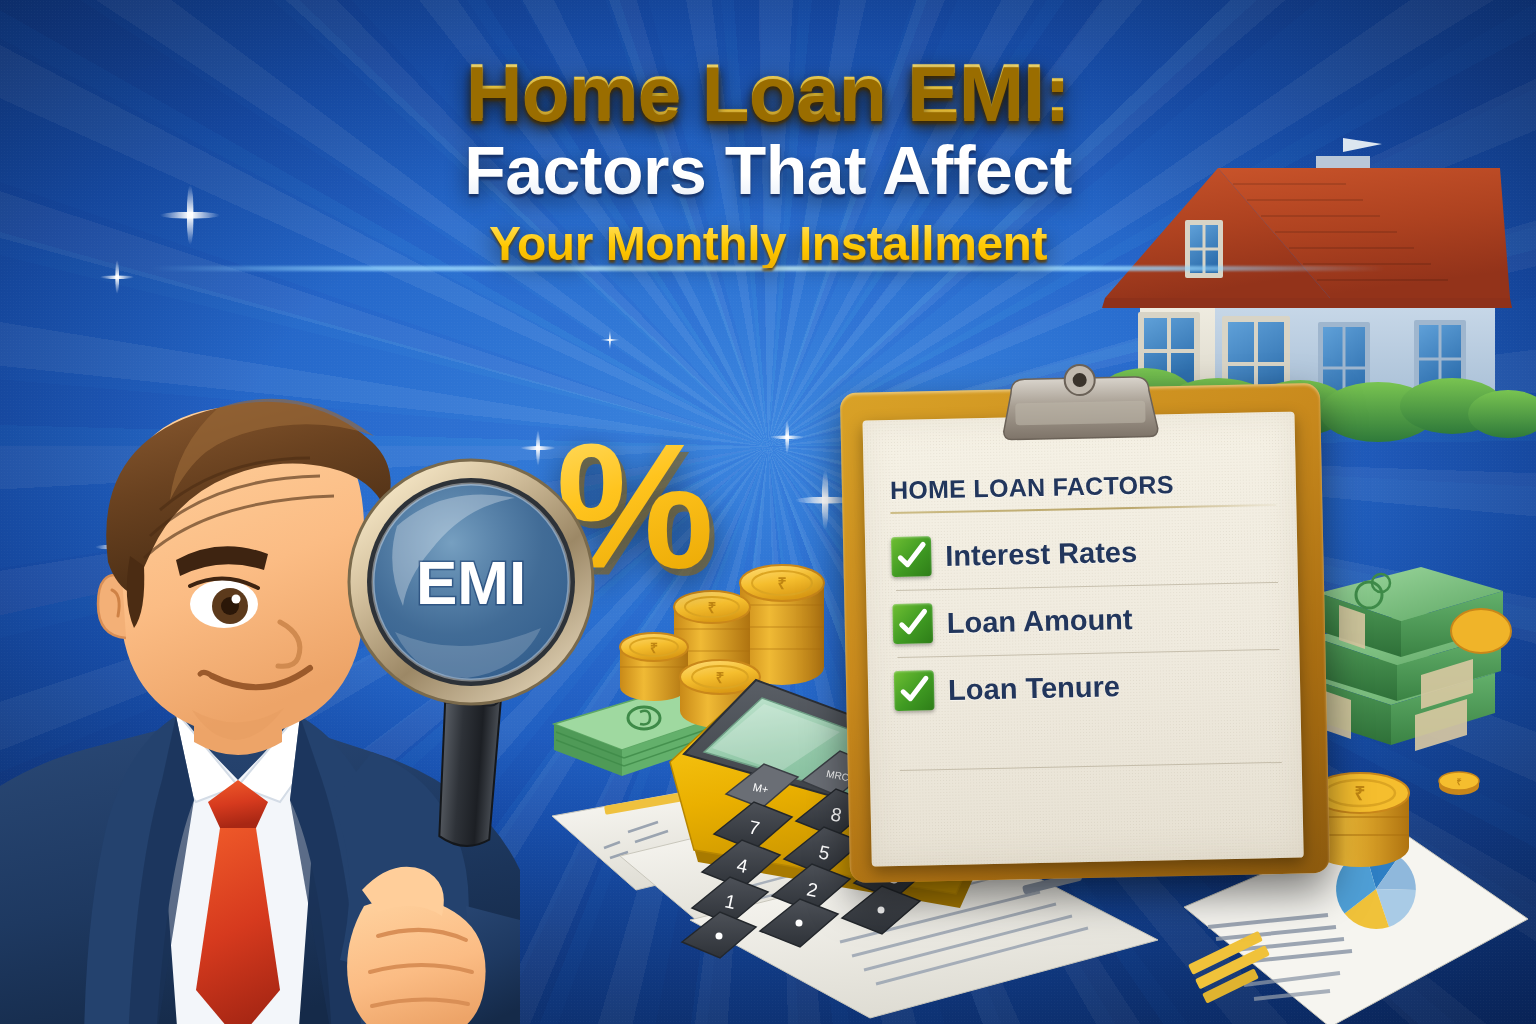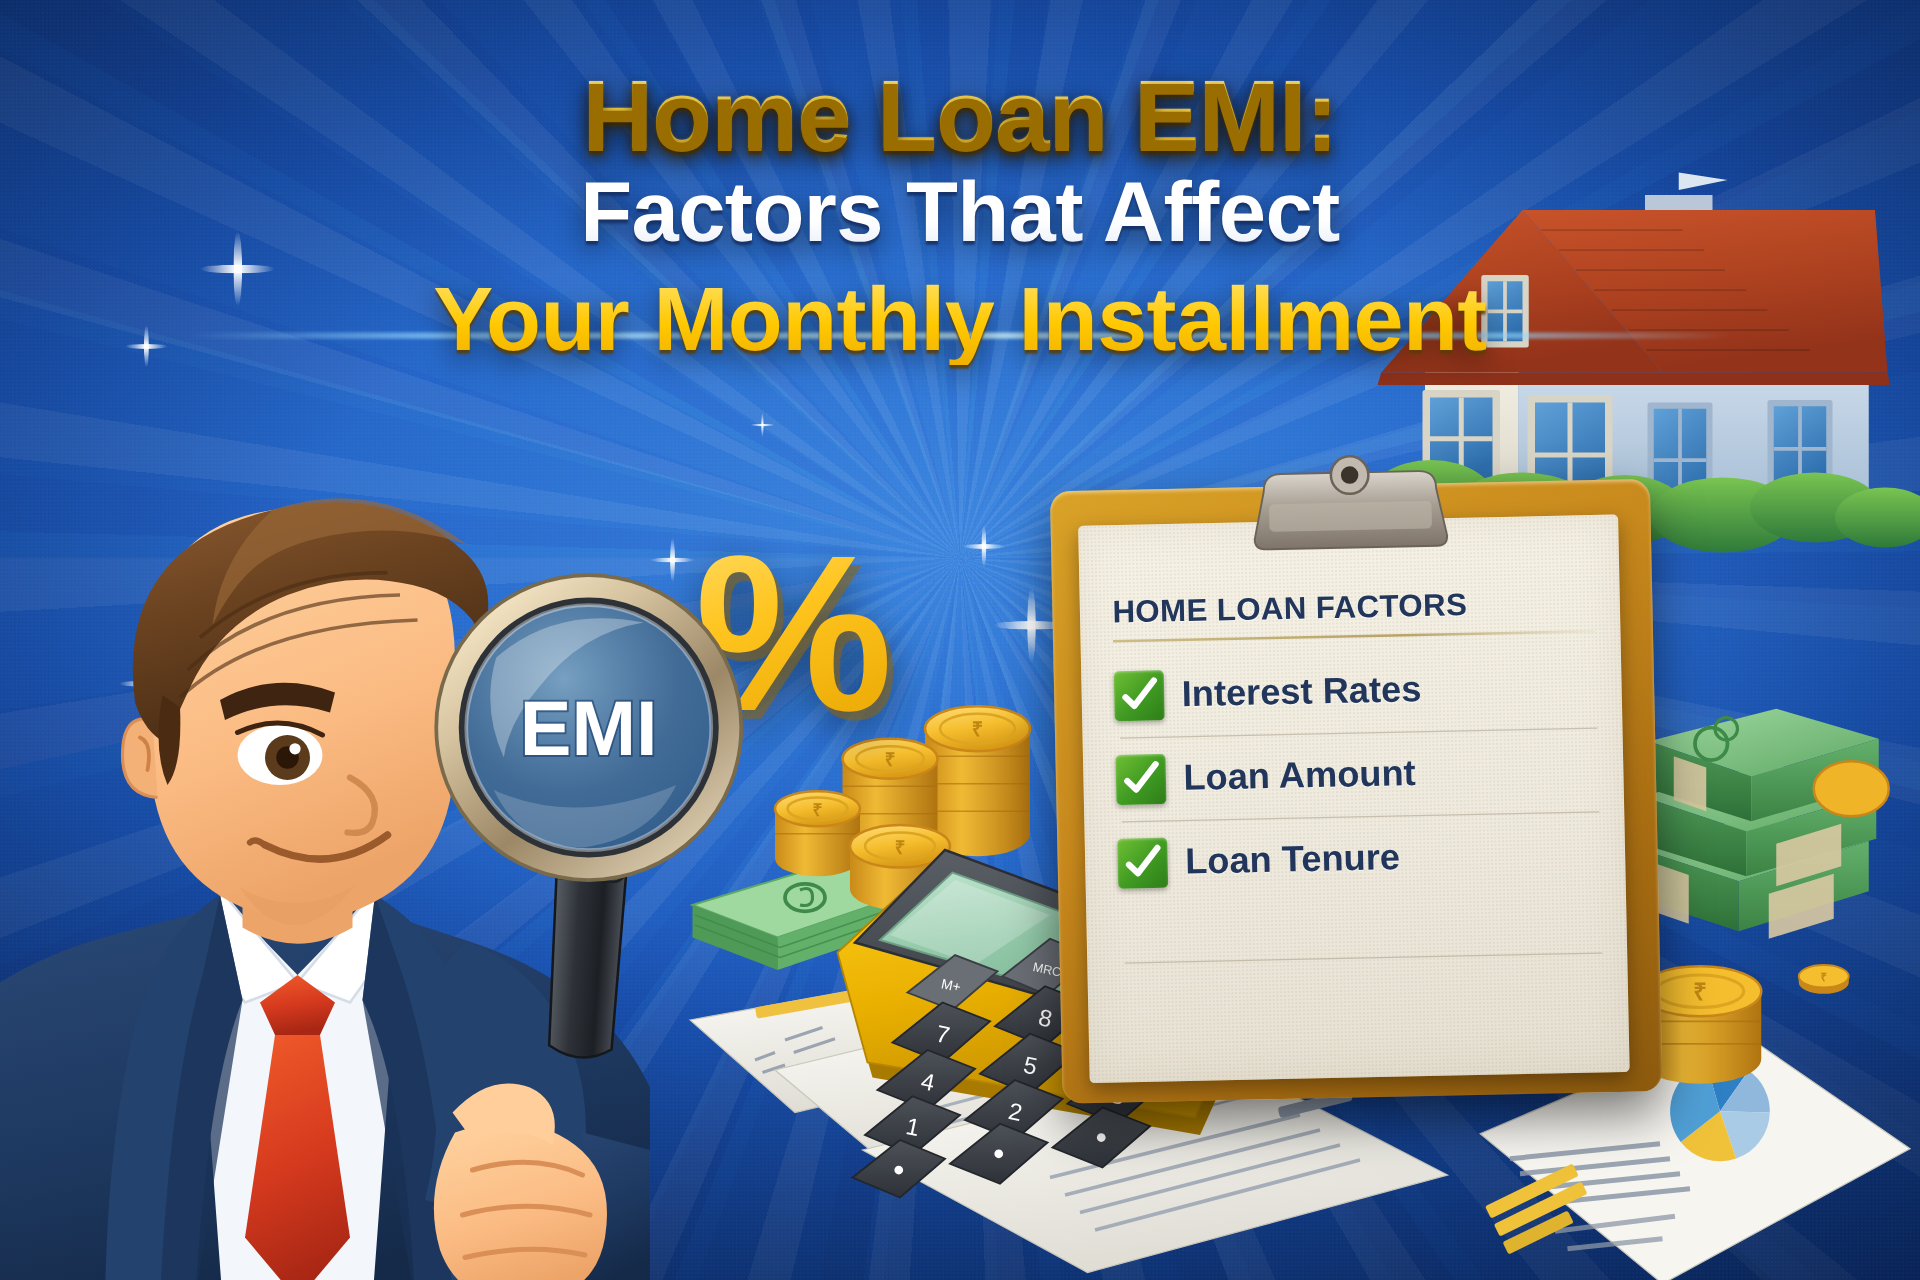--- a/index.html
+++ b/index.html
@@ -51,21 +51,21 @@
             font-family:"Liberation Sans","DejaVu Sans",sans-serif; }
   .t1 { font-size:78px; color:#FFCE1F; transform:scaleX(1.0);
         text-shadow: 0 3px 0 #9a6d00, 0 5px 10px rgba(0,0,0,.55), 0 0 2px rgba(255,255,255,.25);
         background:linear-gradient(#FFE266 0%, #FFC800 55%, #F2B200 100%);
         -webkit-background-clip:text; background-clip:text; -webkit-text-fill-color:transparent;
         filter: drop-shadow(0 3px 1px rgba(90,60,0,.85)) drop-shadow(0 6px 11px rgba(0,0,0,.5)); }
   .t2 { font-size:68px; margin-top:6px; color:#ffffff;
         background:linear-gradient(#ffffff 0%, #ffffff 58%, #e6edf7 100%);
         -webkit-background-clip:text; background-clip:text; -webkit-text-fill-color:transparent;
         filter: drop-shadow(0 3px 1px rgba(20,45,95,.85)) drop-shadow(0 6px 11px rgba(0,0,0,.45)); }
-  .t3 { font-size:72px; margin-top:16px;
+  .t3 { font-size:48px; margin-top:16px;
         background:linear-gradient(#FFE266 0%, #FFC800 55%, #F0B000 100%);
         -webkit-background-clip:text; background-clip:text; -webkit-text-fill-color:transparent;
         filter: drop-shadow(0 3px 1px rgba(90,60,0,.85)) drop-shadow(0 6px 11px rgba(0,0,0,.5)); }
   .divider { position:absolute; left:150px; right:150px; top:266px; height:5px; z-index:20;
      background:linear-gradient(90deg, rgba(120,200,255,0) 0%, rgba(150,215,255,.75) 18%, rgba(190,235,255,.95) 50%, rgba(150,215,255,.75) 82%, rgba(120,200,255,0) 100%);
      filter:blur(1.2px); }
 
   
   .pct { position:absolute; left:556px; top:418px; font-size:178px; font-weight:bold; z-index:25;
      font-family:"Liberation Sans",sans-serif; line-height:1;

